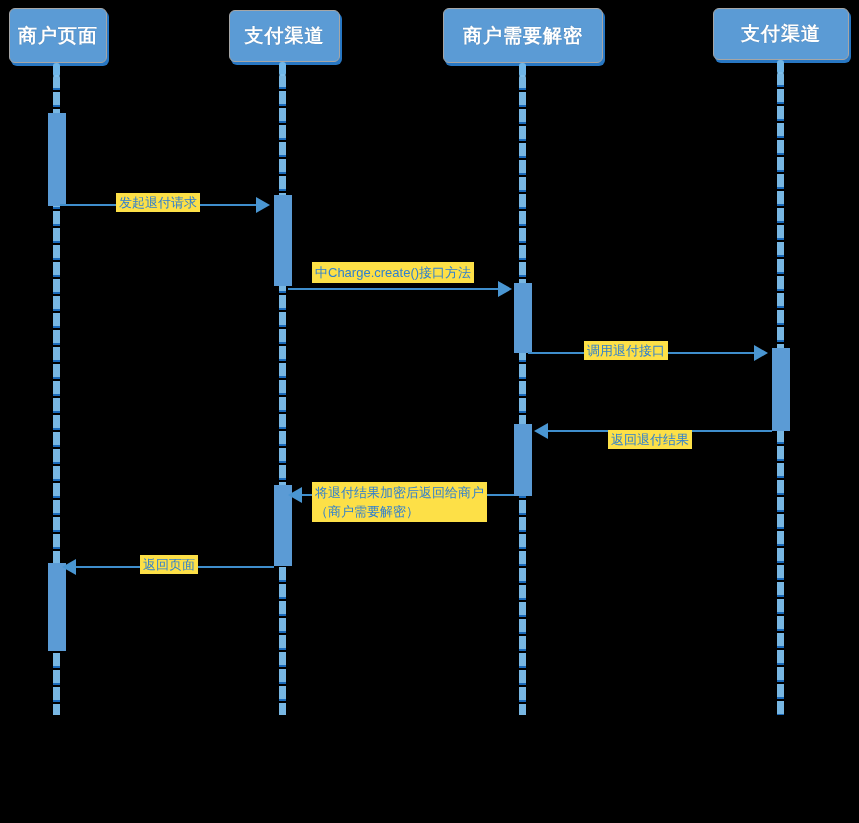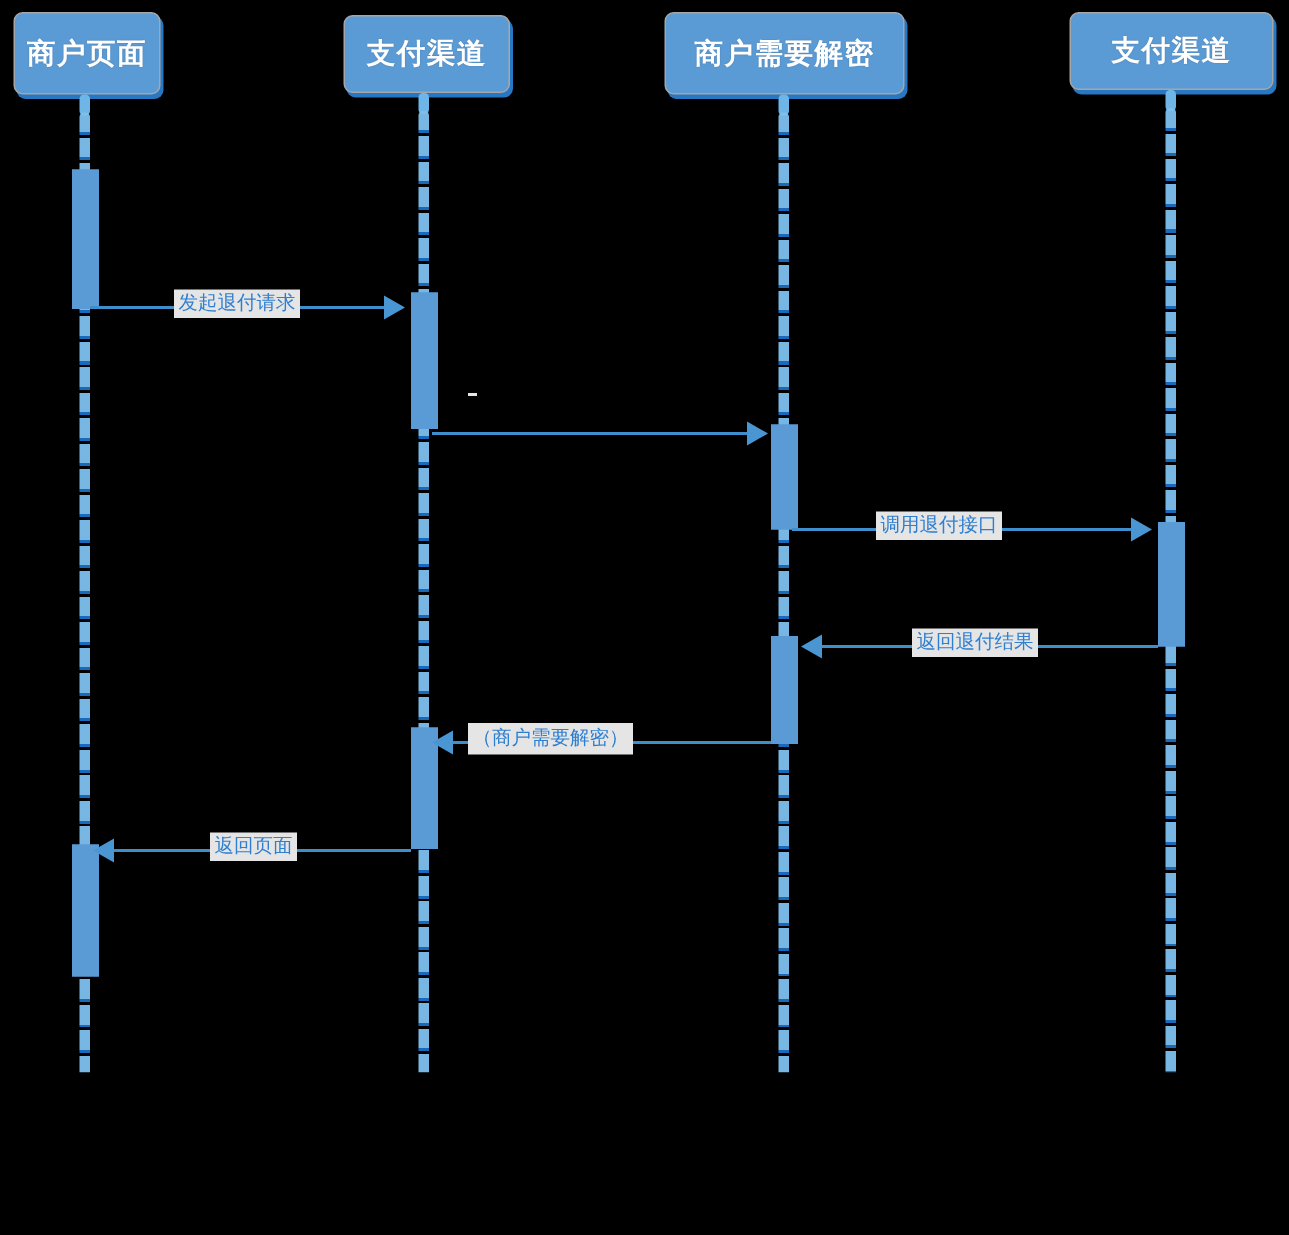--- a/index.html
+++ b/index.html
@@ -84,28 +84,28 @@
     height: 0;
     border-top: 8px solid transparent;
     border-bottom: 8px solid transparent;
   }
   .arrowhead.right { border-left: 14px solid #4a96d2; }
   .arrowhead.left  { border-right: 14px solid #4a96d2; }
 
   
   .msg-label {
     position: absolute;
-    background: #e5e5e5;
+    background: #fde047;
     color: #2f7fd0;
     font-size: 13px;
     line-height: 17px;
     padding: 1px 3px;
     white-space: nowrap;
     text-align: left;
-    font-family: Liberation Mono, monospace;
+    font-family: Liberation Sans, sans-serif;
   }
   .msg-label.two-line { line-height: 19px; }
   .msg-label span { display: block; }
 </style>
 </head>
 <body>
 
 <div id="canvas">
 
   <div id="participants-layer">
@@ -143,34 +143,36 @@
 
   <div id="messages-layer">
       <div class="msg-line" style="left: 60px; top: 204px; width: 198px;"></div>
       <div class="arrowhead right" style="top: 197px; left: 256px;"></div>
       <div class="msg-label" style="left: 116px; top: 193px;">
         <span>发起退付请求</span>
       </div>
       <div class="msg-line" style="left: 288px; top: 288px; width: 212px;"></div>
       <div class="arrowhead right" style="top: 281px; left: 498px;"></div>
       <div class="msg-label two-line" style="left: 312px; top: 262px;">
+        <span>中Charge.create()接口方法</span>
       </div>
       <div class="msg-line" style="left: 528px; top: 352px; width: 228px;"></div>
       <div class="arrowhead right" style="top: 345px; left: 754px;"></div>
       <div class="msg-label" style="left: 584px; top: 341px;">
         <span>调用退付接口</span>
       </div>
       <div class="msg-line" style="left: 546px; top: 430px; width: 226px;"></div>
       <div class="arrowhead left" style="top: 423px; left: 534px;"></div>
-      <div class="msg-label" style="left: 608px; top: 419px;">
+      <div class="msg-label" style="left: 608px; top: 430px;">
         <span>返回退付结果</span>
       </div>
       <div class="msg-line" style="left: 300px; top: 494px; width: 214px;"></div>
       <div class="arrowhead left" style="top: 487px; left: 288px;"></div>
       <div class="msg-label two-line" style="left: 312px; top: 482px;">
+        <span>将退付结果加密后返回给商户</span>
         <span>（商户需要解密）</span>
       </div>
       <div class="msg-line" style="left: 74px; top: 566px; width: 200px;"></div>
       <div class="arrowhead left" style="top: 559px; left: 62px;"></div>
       <div class="msg-label" style="left: 140px; top: 555px;">
         <span>返回页面</span>
       </div>
     </div>
 
 </div>

